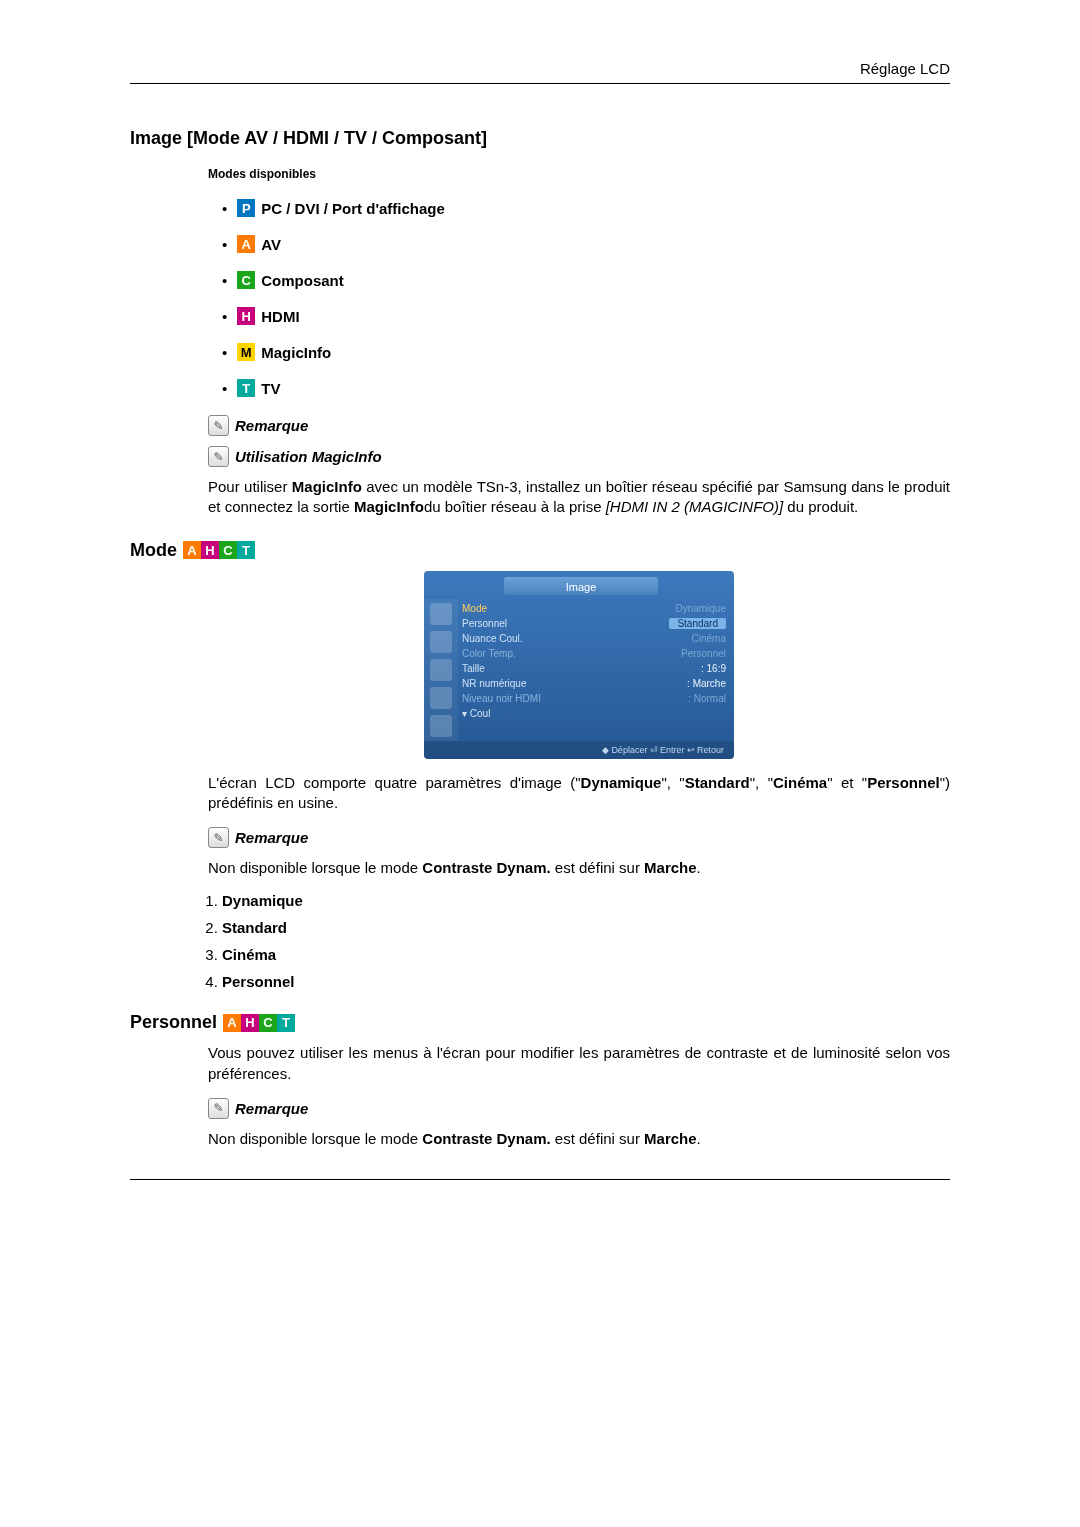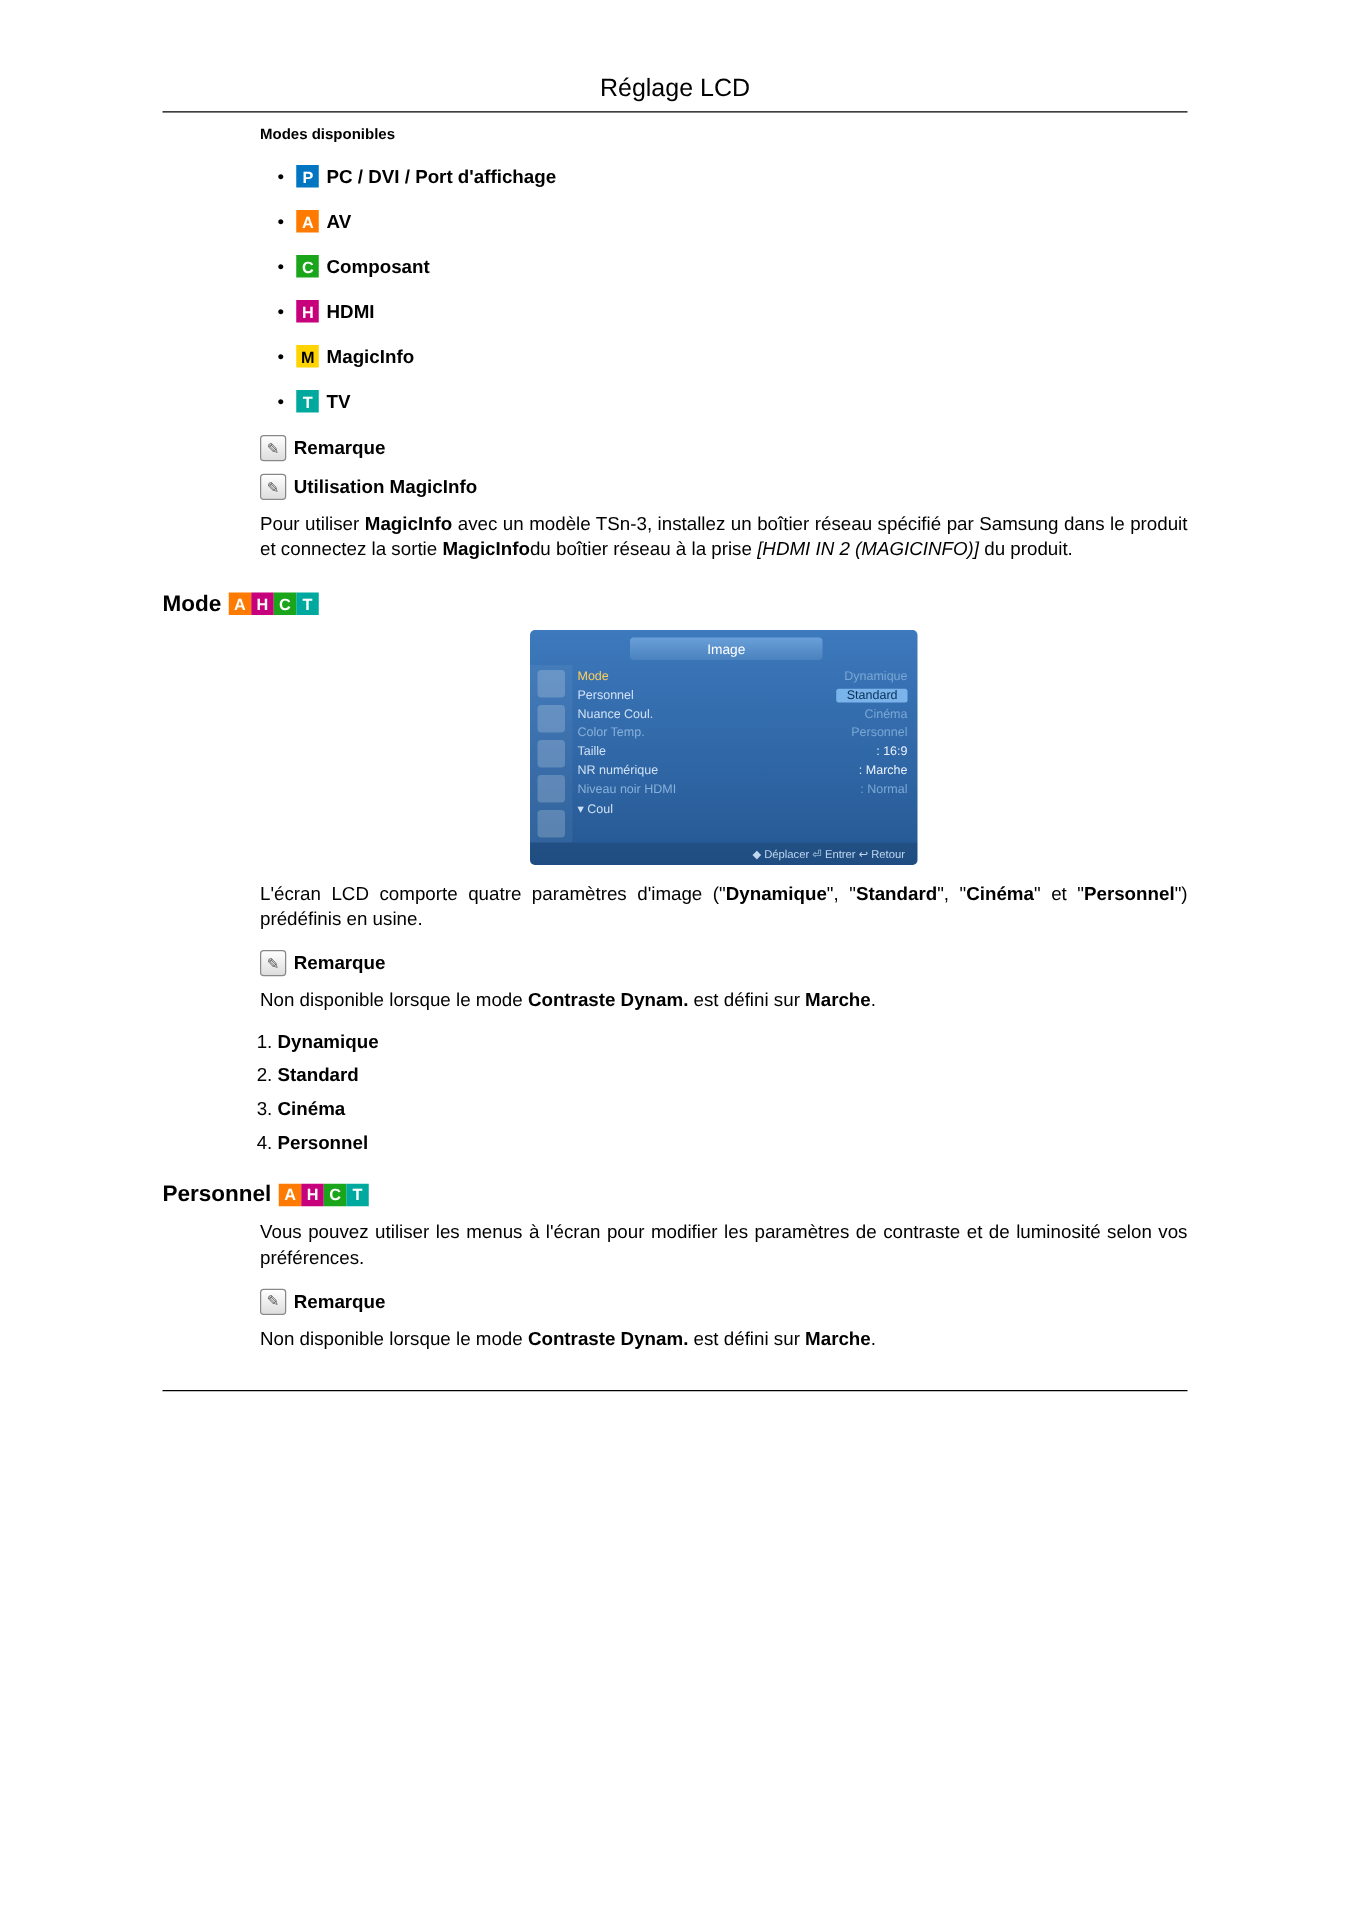--- a/index.html
+++ b/index.html
@@ -8,22 +8,22 @@
   color: #000;
   margin: 0;
   padding: 0;
   background: #fff;
   width: 1080px;
 }
 .page {
   padding: 60px 130px 80px 130px;
 }
 .header-title {
-  text-align: center;
-  font-size: 20px;
+  text-align: right;
+  font-size: 15px;
   margin-bottom: 6px;
 }
 hr.top, hr.bottom {
   border: none;
   border-top: 1px solid #000;
   margin: 0;
 }
 h2.section {
   font-size: 18px;
   font-weight: bold;
@@ -79,21 +79,21 @@
   border: 1px solid #888;
   border-radius: 3px;
   background: linear-gradient(#fff,#ddd);
   margin-right: 6px;
   display: inline-flex;
   align-items: center;
   justify-content: center;
   font-size: 12px;
   color: #555;
 }
-.note-label { font-weight: bold; }
+.note-label { font-weight: bold; font-style: italic; }
 p.body, .body-block {
   margin: 10px 0 14px 0;
   text-align: justify;
   line-height: 1.35;
 }
 .section-inline {
   display: flex;
   align-items: center;
   font-size: 18px;
   font-weight: bold;
@@ -181,20 +181,21 @@
 .italic { font-style: italic; }
 .bold { font-weight: bold; }
 </style>
 </head>
 <body>
 
 <div class="page">
   <div class="header-title">Réglage LCD</div>
   <hr class="top">
 
+  <h2 class="section">Image [Mode AV / HDMI / TV / Composant]</h2>
 
   <div class="indent1">
     <h3 class="sub">Modes disponibles</h3>
 
     <ul class="modes">
       <li>
         <span class="bullet-dot">•</span>
         <span class="mode-badge badge-p">P</span>
         <span class="bold">PC / DVI / Port d'affichage</span>
       </li>

